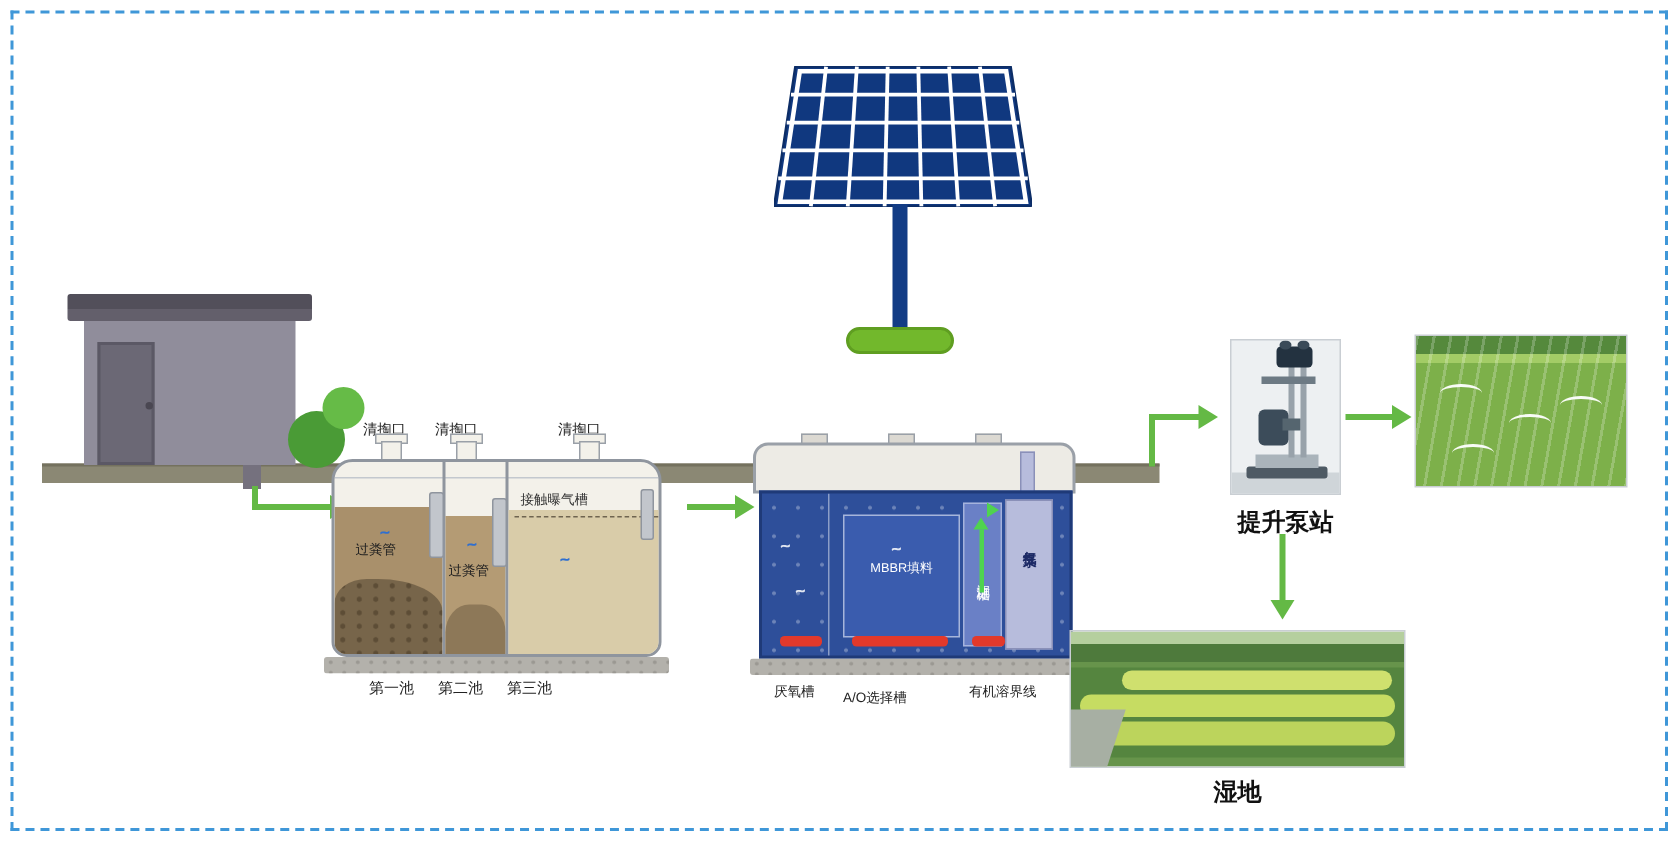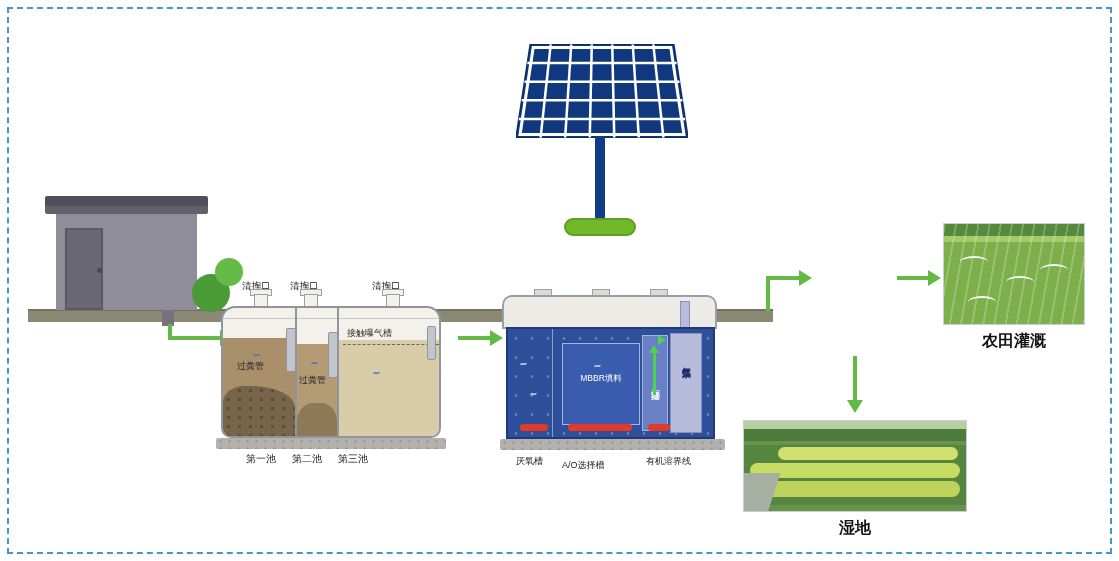--- a/index.html
+++ b/index.html
@@ -128,21 +128,21 @@
 
   
   .farm-group{left:943px;top:223px;width:144px;height:134px}
   .farm-photo{left:0;top:0;width:142px;height:102px;background:linear-gradient(180deg,#55893c 0 12px,#a3cc66 12px 18px,#7db04a 18px 100%);border:1px solid #c9ced3;overflow:hidden}
   .farm-rows{left:0;top:0;width:142px;height:102px;background:repeating-linear-gradient(100deg,rgba(255,255,255,.22) 0 2px,rgba(0,0,0,0) 2px 11px)}
   .jet{width:28px;height:12px;border-top:2px solid rgba(255,255,255,.95);border-radius:50%}
   .j1{left:16px;top:32px}.j2{left:62px;top:52px}.j3{left:24px;top:72px}.j4{left:96px;top:40px}
   .farm-title{left:0;top:108px;width:142px;font-size:16px}
 
   
-  .wet-group{left:743px;top:420px;width:264px;height:124px}
+  .wet-group{left:713px;top:420px;width:264px;height:124px}
   .wet-photo{left:0;top:0;width:224px;height:92px;background:linear-gradient(180deg,#b5cf9e 0 8px,#4e7a3c 8px 20px,#67944b 20px 100%);border:1px solid #c9ced3;overflow:hidden}
   .wet-band{left:0;top:24px;width:224px;height:60px;background:#55853f}
   .wrow{border-radius:8px;background:#cfe06e}
   .wr1{left:34px;top:26px;width:180px;height:13px}
   .wr2{left:6px;top:42px;width:210px;height:15px;background:#c6dc62}
   .wr3{left:16px;top:60px;width:200px;height:16px;background:#bcd45c}
   .wet-path{left:-8px;top:52px;width:38px;height:40px;background:#a7afa3;transform:skewX(-18deg)}
   .wet-title{left:0;top:98px;width:224px;font-size:16px}
 </style>
 </head>
@@ -255,30 +255,45 @@
       <span class="abs swirl swirl-w pw1">~</span>
       <span class="abs swirl swirl-w pw2">~</span>
       <span class="abs swirl swirl-w pw3">~</span>
     </div>
     <div class="abs conc pur-base"></div>
     <span class="abs zone-lbl z1">厌氧槽</span>
     <span class="abs zone-lbl z2">A/O选择槽</span>
     <span class="abs zone-lbl z3">有机溶界线</span>
   </div>
 
+  <div class="abs pump-group">
+    <div class="abs pump-photo">
+      <div class="abs pp-floor"></div>
+      <div class="abs pp-slab"></div>
+      <div class="abs pp-ped"></div>
+      <div class="abs pp-rail1"></div>
+      <div class="abs pp-rail2"></div>
+      <div class="abs pp-bar"></div>
+      <div class="abs pp-motor"></div>
+      <div class="abs pp-cap1"></div>
+      <div class="abs pp-cap2"></div>
+      <div class="abs pp-pump"></div>
+      <div class="abs pp-out"></div>
+    </div>
+    <div class="abs big-title pump-title">提升泵站</div>
+  </div>
 
   <div class="abs farm-group">
     <div class="abs farm-photo">
       <div class="abs farm-rows"></div>
       <div class="abs jet j1"></div>
       <div class="abs jet j2"></div>
       <div class="abs jet j3"></div>
       <div class="abs jet j4"></div>
     </div>
-    <div class="abs big-title farm-title">农田灌溉</div>
   </div>
 
   <div class="abs wet-group">
     <div class="abs wet-photo">
       <div class="abs wet-band"></div>
       <div class="abs wrow wr1"></div>
       <div class="abs wrow wr2"></div>
       <div class="abs wrow wr3"></div>
       <div class="abs wet-path"></div>
     </div>

